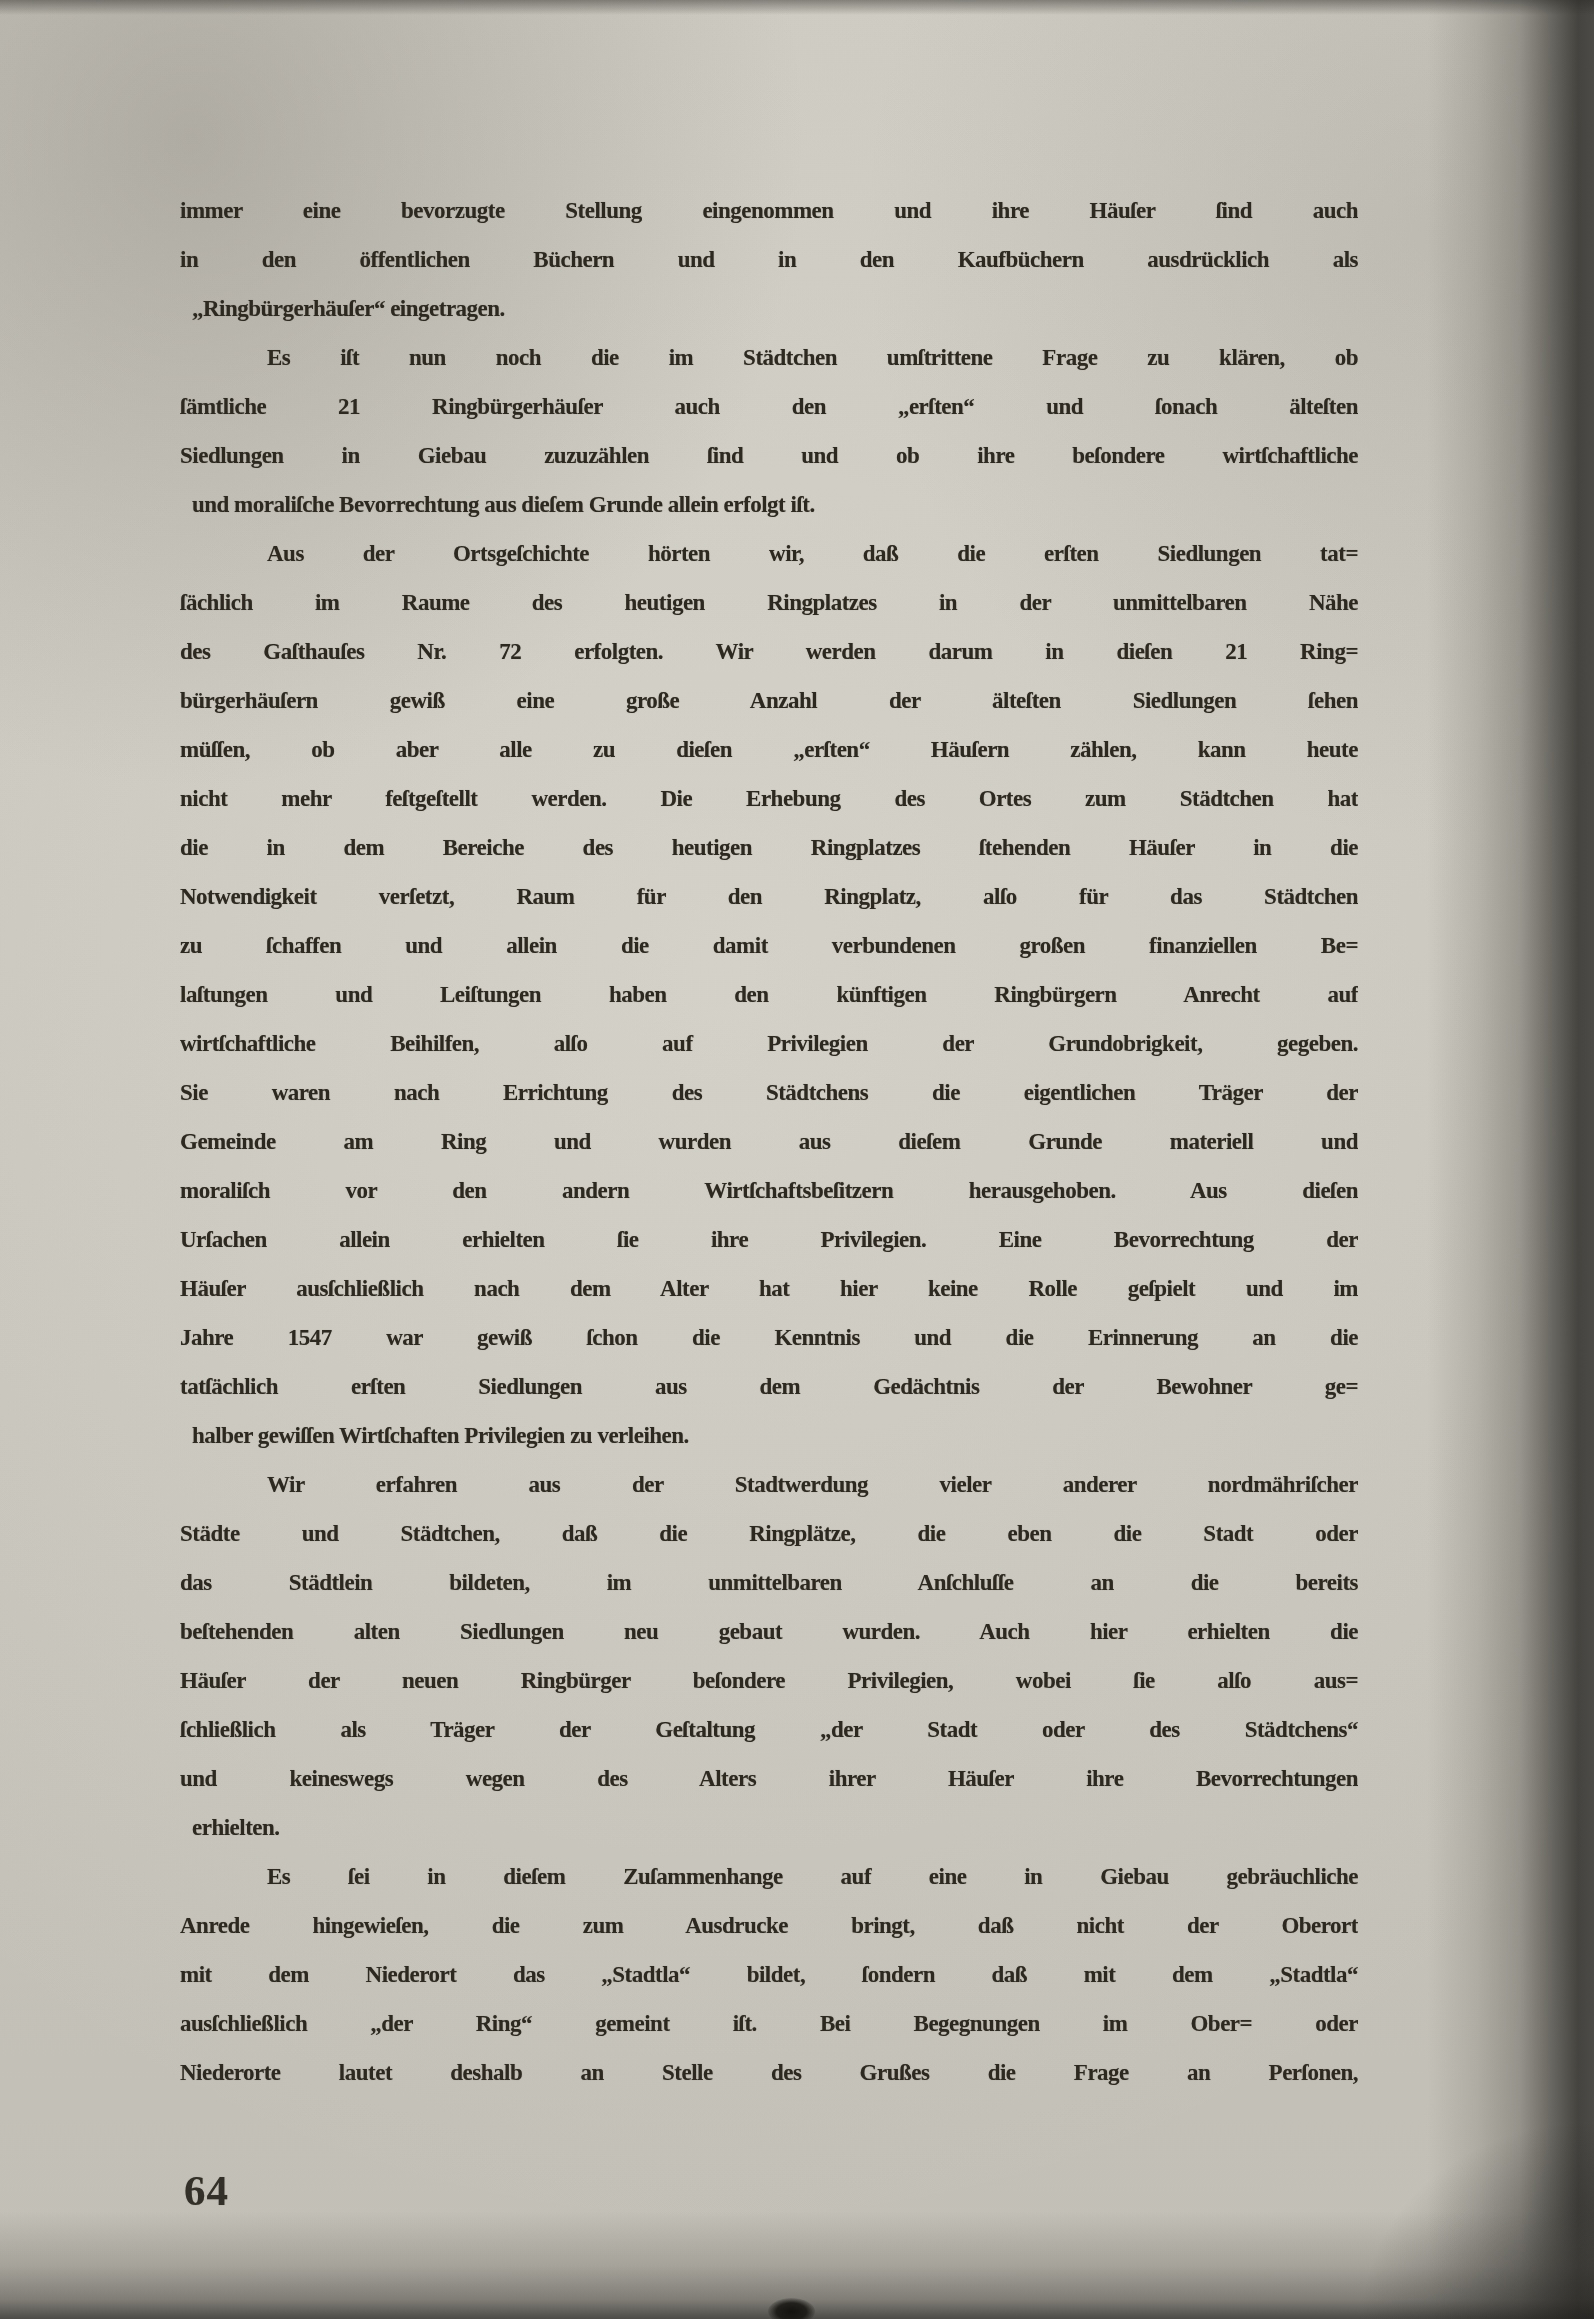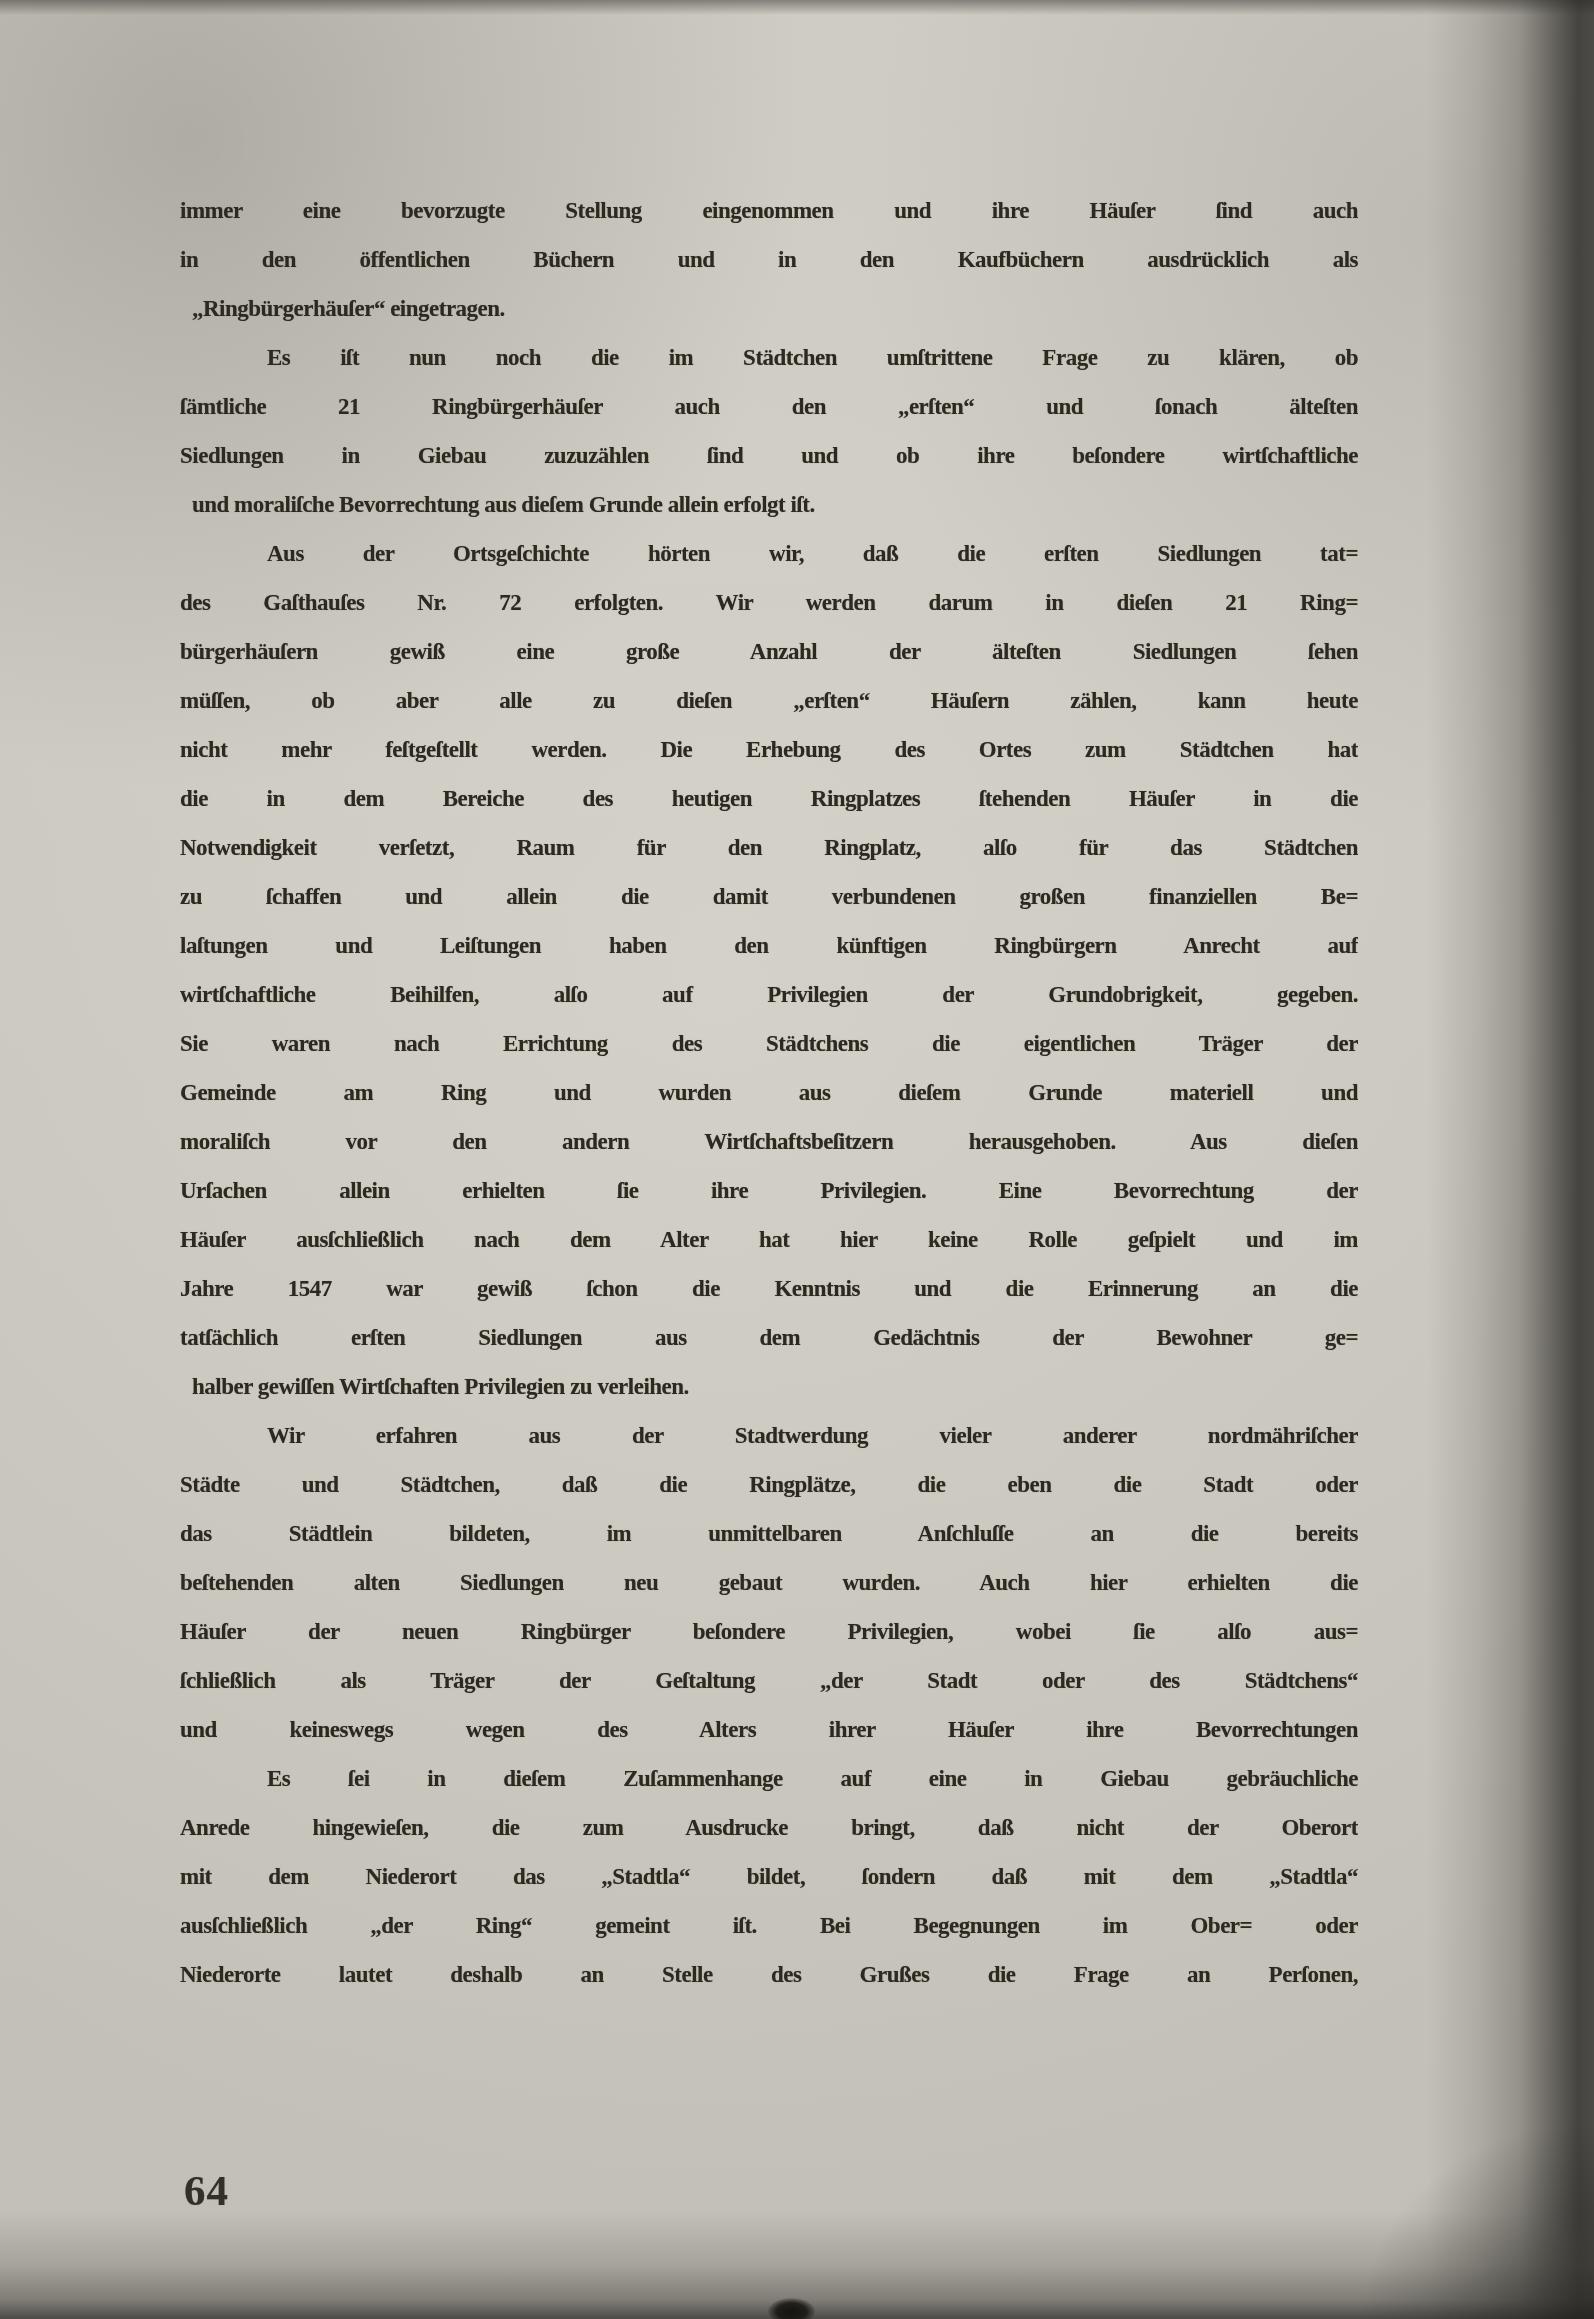--- a/index.html
+++ b/index.html
@@ -101,20 +101,21 @@
         <div class="line last">„Ringbürgerhäuſer“ eingetragen.</div>
       </div>
       <div class="paragraph">
         <div class="line indent">Es iſt nun noch die im Städtchen umſtrittene Frage zu klären, ob</div>
         <div class="line">ſämtliche 21 Ringbürgerhäuſer auch den „erſten“ und ſonach älteſten</div>
         <div class="line">Siedlungen in Giebau zuzuzählen ſind und ob ihre beſondere wirtſchaftliche</div>
         <div class="line last">und moraliſche Bevorrechtung aus dieſem Grunde allein erfolgt iſt.</div>
       </div>
       <div class="paragraph">
         <div class="line indent">Aus der Ortsgeſchichte hörten wir, daß die erſten Siedlungen tat=</div>
+        <div class="line">ſächlich im Raume des heutigen Ringplatzes in der unmittelbaren Nähe</div>
         <div class="line">des Gaſthauſes Nr. 72 erfolgten. Wir werden darum in dieſen 21 Ring=</div>
         <div class="line">bürgerhäuſern gewiß eine große Anzahl der älteſten Siedlungen ſehen</div>
         <div class="line">müſſen, ob aber alle zu dieſen „erſten“ Häuſern zählen, kann heute</div>
         <div class="line">nicht mehr feſtgeſtellt werden. Die Erhebung des Ortes zum Städtchen hat</div>
         <div class="line">die in dem Bereiche des heutigen Ringplatzes ſtehenden Häuſer in die</div>
         <div class="line">Notwendigkeit verſetzt, Raum für den Ringplatz, alſo für das Städtchen</div>
         <div class="line">zu ſchaffen und allein die damit verbundenen großen finanziellen Be=</div>
         <div class="line">laſtungen und Leiſtungen haben den künftigen Ringbürgern Anrecht auf</div>
         <div class="line">wirtſchaftliche Beihilfen, alſo auf Privilegien der Grundobrigkeit, gegeben.</div>
         <div class="line">Sie waren nach Errichtung des Städtchens die eigentlichen Träger der</div>
@@ -127,20 +128,21 @@
         <div class="line last">halber gewiſſen Wirtſchaften Privilegien zu verleihen.</div>
       </div>
       <div class="paragraph">
         <div class="line indent">Wir erfahren aus der Stadtwerdung vieler anderer nordmähriſcher</div>
         <div class="line">Städte und Städtchen, daß die Ringplätze, die eben die Stadt oder</div>
         <div class="line">das Städtlein bildeten, im unmittelbaren Anſchluſſe an die bereits</div>
         <div class="line">beſtehenden alten Siedlungen neu gebaut wurden. Auch hier erhielten die</div>
         <div class="line">Häuſer der neuen Ringbürger beſondere Privilegien, wobei ſie alſo aus=</div>
         <div class="line">ſchließlich als Träger der Geſtaltung „der Stadt oder des Städtchens“</div>
         <div class="line">und keineswegs wegen des Alters ihrer Häuſer ihre Bevorrechtungen</div>
+        <div class="line last">erhielten.</div>
       </div>
       <div class="paragraph">
         <div class="line indent">Es ſei in dieſem Zuſammenhange auf eine in Giebau gebräuchliche</div>
         <div class="line">Anrede hingewieſen, die zum Ausdrucke bringt, daß nicht der Oberort</div>
         <div class="line">mit dem Niederort das „Stadtla“ bildet, ſondern daß mit dem „Stadtla“</div>
         <div class="line">ausſchließlich „der Ring“ gemeint iſt. Bei Begegnungen im Ober= oder</div>
         <div class="line">Niederorte lautet deshalb an Stelle des Grußes die Frage an Perſonen,</div>
       </div>
     </div>
   <div class="page-number">64</div>

